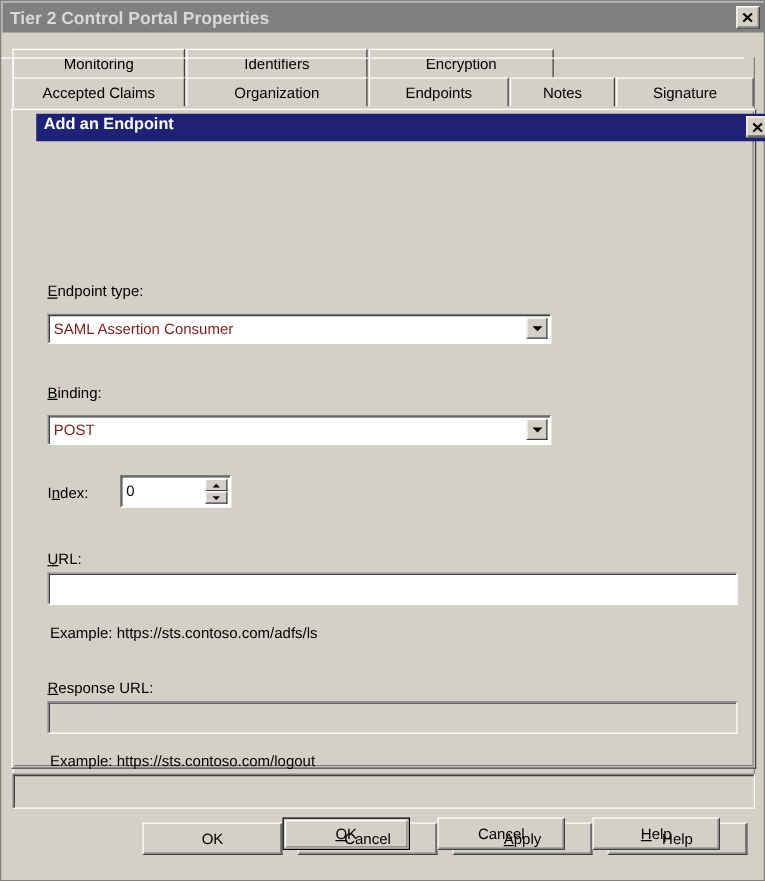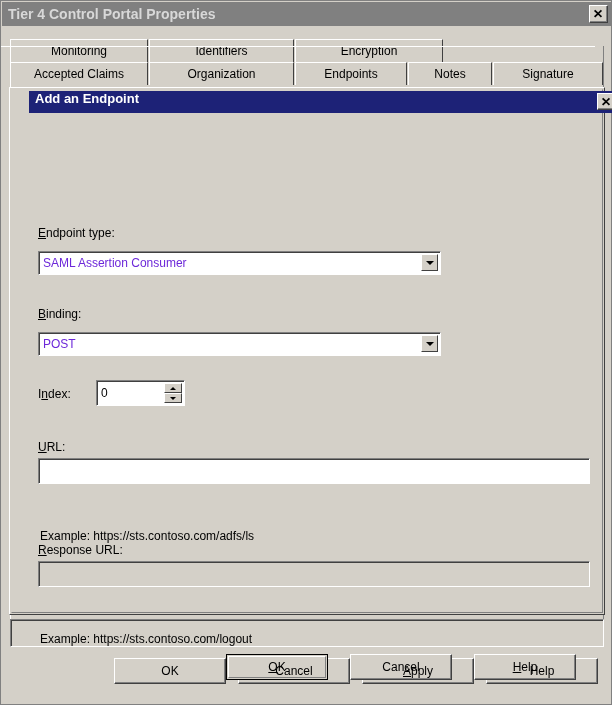--- a/index.html
+++ b/index.html
@@ -308,21 +308,21 @@
   }
   .combo .combo-text {
     position: absolute;
     left: 4px;
     top: 0;
     right: 22px;
     height: 100%;
     display: flex;
     align-items: center;
     font-size: 12px;
-    color: #6d28d9;
+    color: #7f1d1d;
     white-space: nowrap;
     overflow: hidden;
   }
   .combo .combo-arrow {
     position: absolute;
     right: 2px;
     top: 2px;
     width: 17px;
     height: 17px;
     background: #d4d0c8;
@@ -457,39 +457,38 @@
     left: 1px;
     top: 1px;
     bottom: 1px;
   }
 
   .example-text {
     position: absolute;
     font-size: 12px;
     color: #000;
     white-space: nowrap;
-    margin-top: 30px;
   }
 
   #inner-buttons .btn {
     position: absolute;
     width: 102px;
     height: 26px;
   }
   #btn-inner-ok     { left: 216px; top: 566px; }
   #btn-inner-cancel { left: 340px; top: 566px; }
   #btn-inner-help   { left: 464px; top: 566px; }
 </style>
 </head>
 <body>
 
 <div id="outer-window">
 
   <div id="outer-titlebar">
-    <div id="outer-title-text">Tier 4 Control Portal Properties</div>
+    <div id="outer-title-text">Tier 2 Control Portal Properties</div>
     <div class="titlebar-close">
       <div class="inner-bevel"></div>
       <span class="glyph">✕</span>
     </div>
   </div>
 
   <div id="tab-area">
     <div class="tab-row row1">
       <div class="tab" style="width:138px">
         <span class="tab-label">Monitoring</span>

